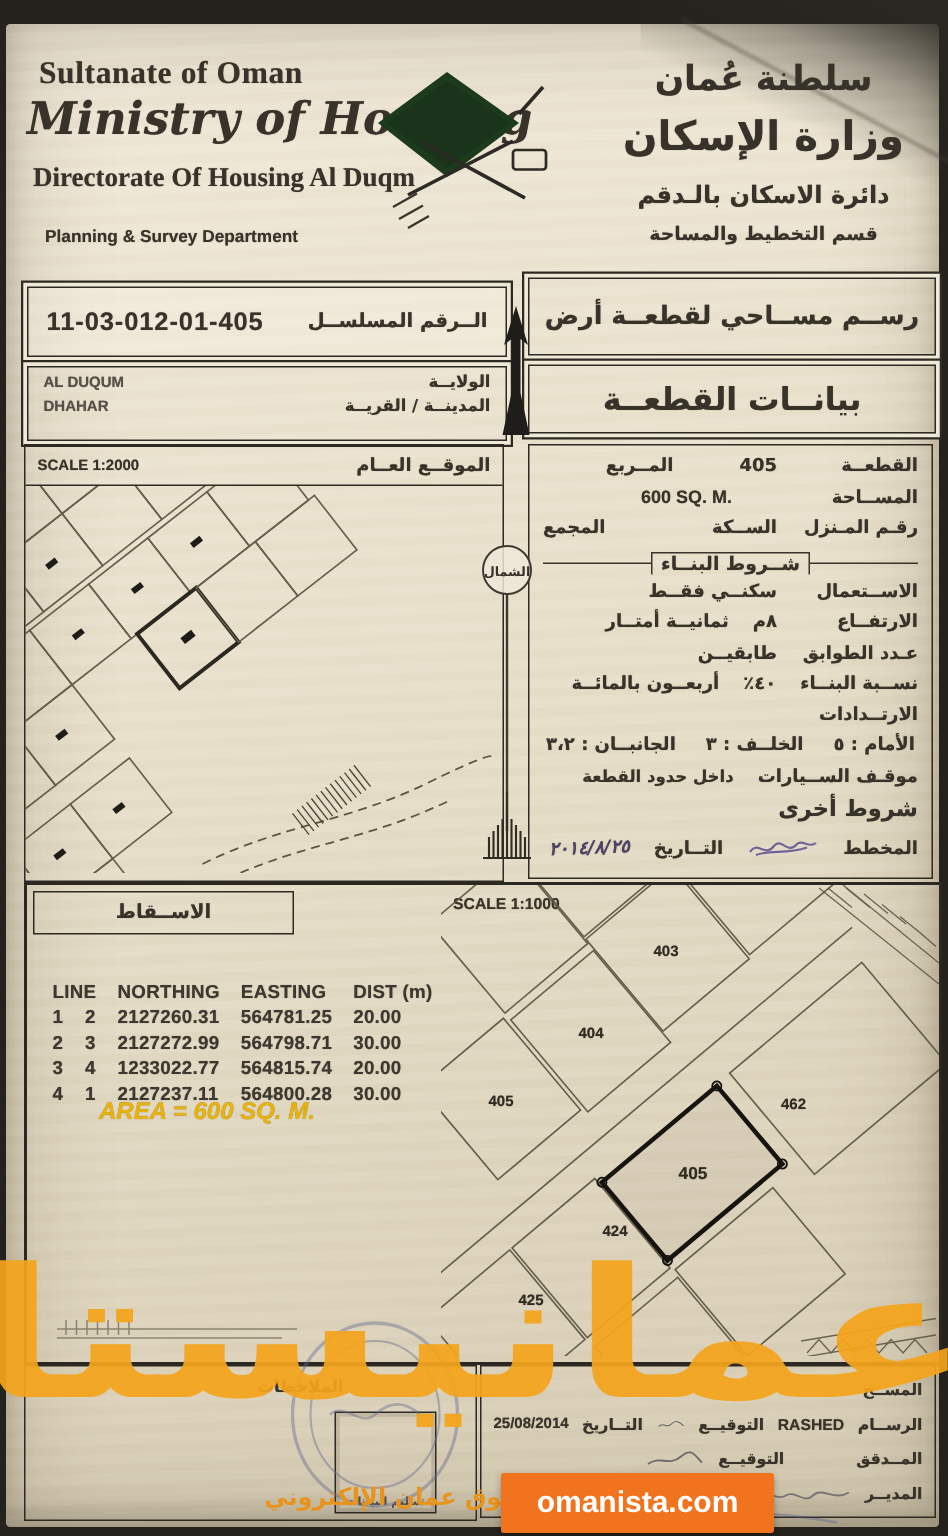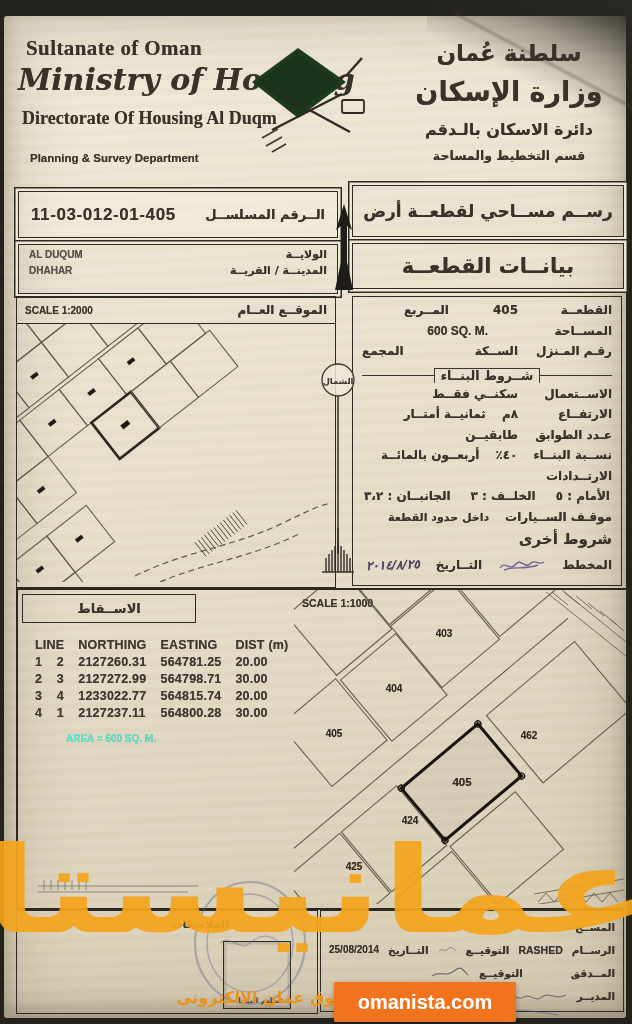--- a/index.html
+++ b/index.html
@@ -22,21 +22,21 @@
   .en-serif{font-family:"Liberation Serif","DejaVu Serif",serif;}
   .script{font-family:"DejaVu Serif",serif;font-style:italic;font-weight:700;}
   .irow{display:flex;direction:rtl;gap:16px;align-items:baseline;height:20.5px;font-size:12px;font-weight:700;}
   .irow .lbl{min-width:78px;}
   .sp{flex:1;}
   .cond{display:flex;align-items:center;height:22px;direction:rtl;}
   .cond::before,.cond::after{content:"";flex:1;border-top:1.6px solid #3a352c;}
   .cond b{padding:0 6px;font-size:12.5px;border-left:1.6px solid #3a352c;border-right:1.6px solid #3a352c;
     border-top:1.6px solid #3a352c;line-height:14px;}
   table.coords{border-collapse:collapse;font-family:"Liberation Sans",sans-serif;
-    font-weight:700;font-size:12.5px;color:#3c3831;letter-spacing:.2px;}
+    font-weight:700;font-size:12.5px;color:#3c3831;letter-spacing:.2px;margin-top:16px;}
   table.coords td,table.coords th{padding:1.5px 7px;text-align:left;white-space:nowrap;}
   .sigrow{display:flex;direction:rtl;gap:9px;align-items:center;height:23px;
     font-size:10.5px;font-weight:700;padding:0 8px;}
   svg text{font-family:"Liberation Sans",sans-serif;}
   #wm-main{position:absolute;left:0;top:828px;width:632px;text-align:center;font-size:120px;
     line-height:1.05;font-weight:800;color:#f4a41c;opacity:.93;transform:scaleX(1.28);
     direction:rtl;z-index:50;pointer-events:none;}
   #wm-sub{position:absolute;left:150px;top:988px;width:200px;font-size:16px;font-weight:700;
     color:#e8931c;direction:rtl;z-index:54;}
   #wm-site{position:absolute;left:334px;top:982px;width:182px;height:40px;background:#f2731d;
@@ -287,21 +287,21 @@
     </tr>
     <tr>
       <td>4</td>
       <td>1</td>
       <td>2127237.11</td>
       <td>564800.28</td>
       <td>30.00</td>
     </tr>
   </tbody>
     </table>
-  <div class="abs" style="left:48px;top:143px;font-family:'Liberation Sans',sans-serif;font-weight:700;font-size:10px;color:#5eead4;">AREA = 600 SQ. M.</div>
+  <div class="abs" style="left:48px;top:143px;font-family:'Liberation Sans',sans-serif;font-weight:700;font-size:16px;color:#eab308;font-style:italic;">AREA = 600 SQ. M.</div>
 
   <svg class="abs" style="right:0;top:0;" width="332" height="314" viewBox="0 0 332 314">
     <g transform="rotate(-40 165 155)" fill="none" stroke="#59523f" stroke-width="1.1" opacity=".9">
       <rect x="41" y="25" width="72" height="80"></rect>
       <rect x="116" y="29" width="72" height="80"></rect>
       <rect x="189" y="20" width="75" height="80"></rect>
       <rect x="266" y="18" width="75" height="80"></rect>
       <rect x="116" y="-55" width="72" height="78"></rect>
       <rect x="189" y="-60" width="75" height="78"></rect>
       <rect x="-55" y="146" width="72" height="78"></rect>

